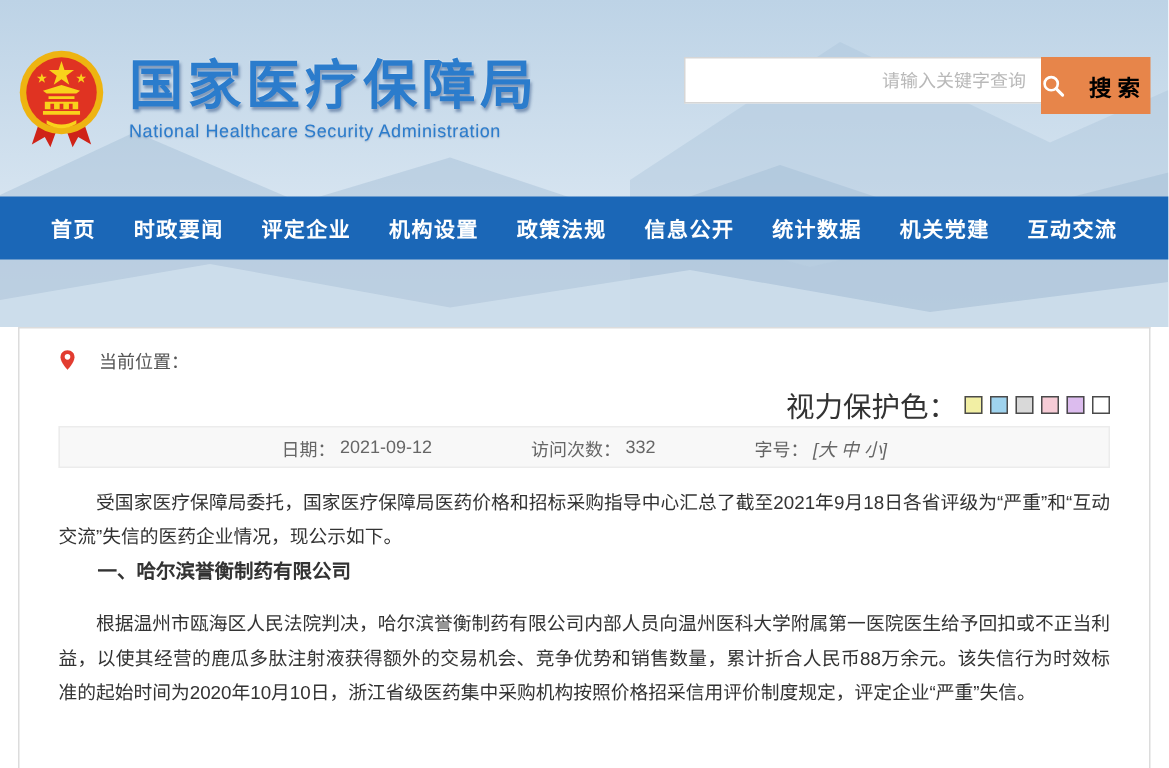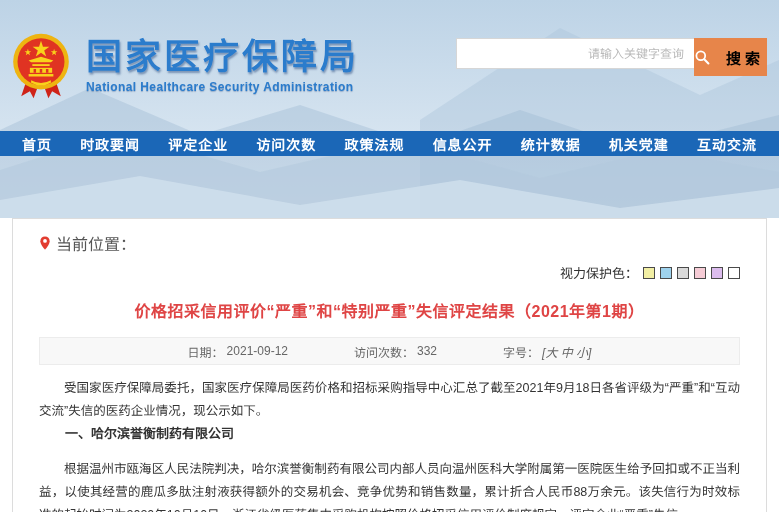--- a/index.html
+++ b/index.html
@@ -10,50 +10,50 @@
   .banner { position:relative; height:218px;
     background:linear-gradient(180deg,#bdd3e6 0%,#d3e2ef 55%,#e7eff7 100%); }
   .mountains { position:absolute; inset:0; width:100%; height:100%; display:block; }
   .banner-inner { position:relative; z-index:2; }
 
   .header-row { height:131px; display:flex; align-items:center; padding-left:10px; }
   .emblem { width:62px; height:68px; flex:0 0 auto; }
   .site-title { margin-left:14px; }
   .site-name { font-size:36px; font-weight:bold; color:#2b7ccc; letter-spacing:3px;
     text-shadow:1px 2px 2px rgba(25,60,115,.45), 0 0 1px #fff; line-height:1.1; }
-  .site-name-en { font-size:12px; font-weight:bold; color:#2b7ccc; margin-top:3px;
+  .site-name-en { font-size:12px; font-weight:normal; color:#2b7ccc; margin-top:3px;
     letter-spacing:.4px; text-shadow:0 1px 1px rgba(25,60,115,.3); }
 
   .search-box { position:absolute; top:38px; right:12px; display:flex; z-index:3; }
   .search-input { width:238px; height:31px; border:1px solid #d6d6d6; border-right:none;
     background:#fff; padding:0 10px; font-size:12px; color:#333; outline:none;text-align:right; }
   .search-input::placeholder { color:#b9b9b9; }
   .search-btn { width:73px; height:38px; border:none; background:#e7854a; color:#000000;
     font-size:15px; font-weight:bold; letter-spacing:4px; display:flex;
     align-items:center; justify-content:flex-start; gap:16px; cursor:pointer; }
   .search-btn svg { flex:0 0 auto; }
 
   
-  .nav { height:25px; background:#1b67b7; display:flex; align-items:center;
-    justify-content:space-between; padding:0 22px; }
+  .nav { height:42px; background:#1b67b7; display:flex; align-items:center;
+    justify-content:space-between; padding:0 34px; }
   .nav a { color:#fff; font-size:14px; font-weight:bold; text-decoration:none;
     letter-spacing:1px; cursor:pointer; }
 
   
   .content { position:relative; margin:0 12px; background:#fff;
     border:1px solid #dcdcdc; border-bottom:none; min-height:300px;
     padding:8px 26px 40px; }
 
-  .breadcrumb { display:flex; align-items:center; font-size:16px; color:#555;
-    padding-top:4px; }
+  .breadcrumb { display:flex; align-items:center; font-size:12px; color:#555;
+    padding-top:4px;gap:10px; }
   .breadcrumb svg { margin-right:5px; }
   .breadcrumb a { color:#555; text-decoration:none; cursor:pointer; }
 
   .vision-row { display:flex; align-items:center; justify-content:flex-end;
-    gap:5px; margin-top:8px; font-size:13px; color:#333; }
+    gap:5px; margin-top:8px; font-size:19px; color:#333; }
   .swatch { width:12px; height:12px; border:1px solid #4a4a4a; cursor:pointer; }
 
   .article-title { text-align:center; color:#df4545; font-size:16px; font-weight:bold;
     margin:16px 0 15px; letter-spacing:.5px; }
 
   .meta-bar { height:28px; background:#f8f8f8; border:1px solid #ececec;
     display:flex; align-items:center; justify-content:center; gap:66px;
     font-size:12px; color:#666; }
   .meta-item { display:flex; align-items:center; gap:3px; }
   .meta-fontsize { cursor:pointer;font-style:italic; }
@@ -106,21 +106,21 @@
           <line x1="12.8" y1="12.8" x2="18" y2="18" stroke="#fff" stroke-width="2.6" stroke-linecap="round"></line>
         </svg>
         <span>搜索</span>
       </button>
     </div>
 
     <nav class="nav">
       <a>首页</a>
       <a>时政要闻</a>
       <a>评定企业</a>
-      <a>访问次数</a>
+      <a>机构设置</a>
       <a>政策法规</a>
       <a>信息公开</a>
       <a>统计数据</a>
       <a>机关党建</a>
       <a>互动交流</a>
     </nav>
   </div>
 </div>
 
 <div class="content">
@@ -136,21 +136,20 @@
   <div class="vision-row">
     <span>视力保护色：</span>
     <div class="swatch" style="background-color: rgb(242, 239, 164);"></div>
     <div class="swatch" style="background-color: rgb(159, 211, 238);"></div>
     <div class="swatch" style="background-color: rgb(217, 217, 217);"></div>
     <div class="swatch" style="background-color: rgb(246, 204, 214);"></div>
     <div class="swatch" style="background-color: rgb(220, 188, 238);"></div>
     <div class="swatch" style="background-color: rgb(255, 255, 255);"></div>
   </div>
 
-  <h1 class="article-title">价格招采信用评价“严重”和“特别严重”失信评定结果（2021年第1期）</h1>
 
   <div class="meta-bar">
     <div class="meta-item">
       <span>日期：</span>
       <span>2021-09-12</span>
     </div>
     <div class="meta-item">
       <span>访问次数：</span>
       <span>332</span>
     </div>

